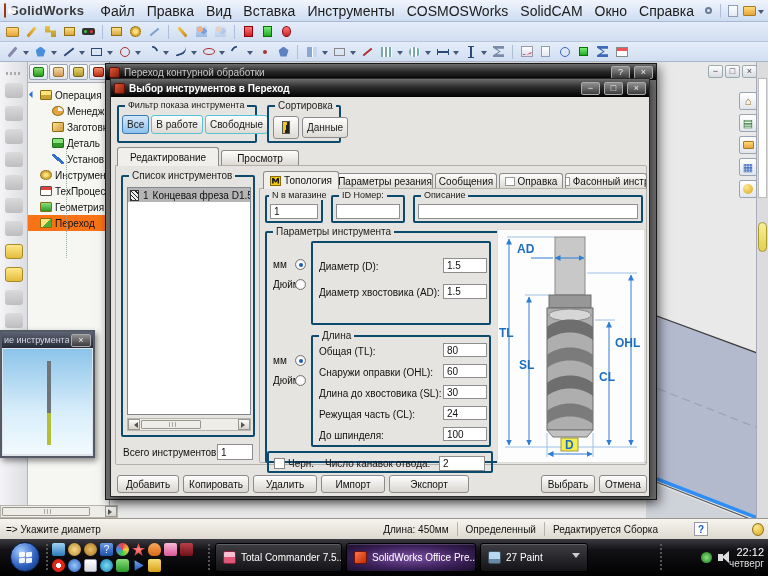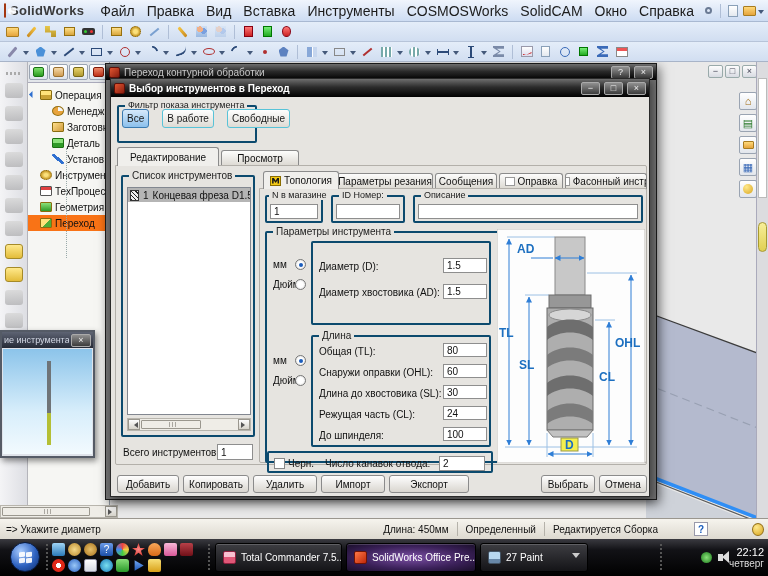--- a/index.html
+++ b/index.html
@@ -457,27 +457,34 @@
     <div class="dtb">
       <span class="dico"></span>
       <span class="dtit">Выбор инструментов в Переход</span>
       <span class="twb">−</span>
       <span class="twb">□</span>
       <span class="twb">×</span>
     </div>
 
     <div class="grp" style="left:6px;top:26px;width:140px;height:38px">
       <b class="lg" style="font-size:9px">Фильтр показа инструмента</b>
-      <div style="position:absolute;left:3px;top:2px;display:flex;gap:13px">
+      <div style="position:absolute;left:3px;top:8px;display:flex;gap:2px">
         <span class="xbtn blue">Все</span>
         <span class="xbtn cyan">В работе</span>
         <span class="xbtn cyan">Свободные</span>
       </div>
     </div>
 
+    <div class="grp" style="left:156px;top:26px;width:74px;height:38px">
+      <b class="lg">Сортировка</b>
+      <span class="xbtn" style="position:absolute;left:4px;top:9px;width:26px;height:23px">
+          <i style="width:8px;height:13px;background:linear-gradient(100deg,#f2c814 50%,#222 50%);border:1px solid #555;display:inline-block"></i>
+        </span>
+      <span class="xbtn" style="position:absolute;left:33px;top:10px;height:21px">Данные</span>
+    </div>
 
 
     <div class="tab active" style="left:6px;top:68px;width:102px;height:19px">
         <span>Редактирование</span>
       </div>
     <div class="tab" style="left:110px;top:71px;width:78px;height:16px">
         <span>Просмотр</span>
       </div>
     <div class="panel" style="left:4px;top:86px;width:532px;height:300px"></div>
 

